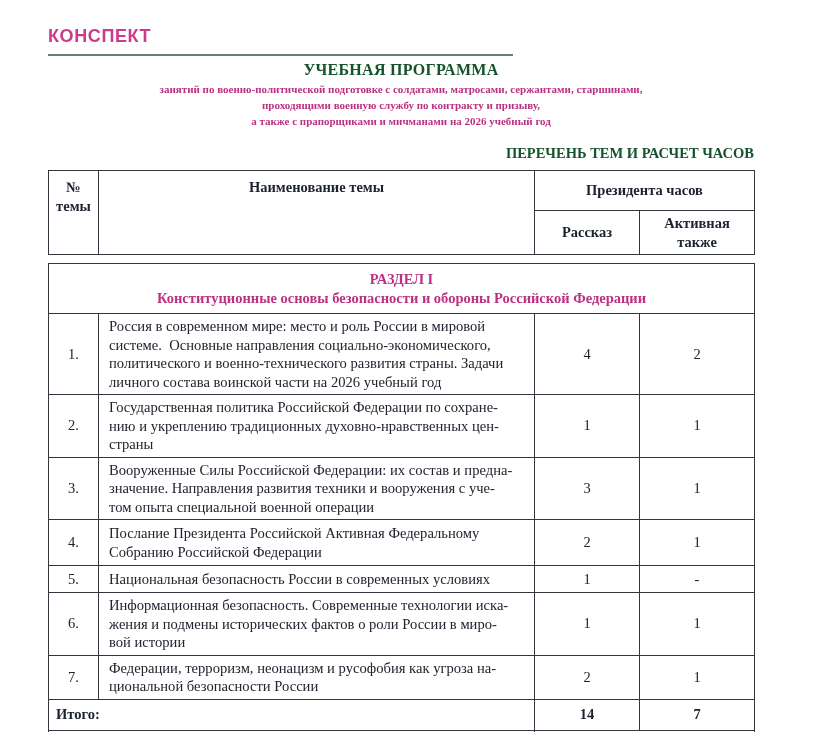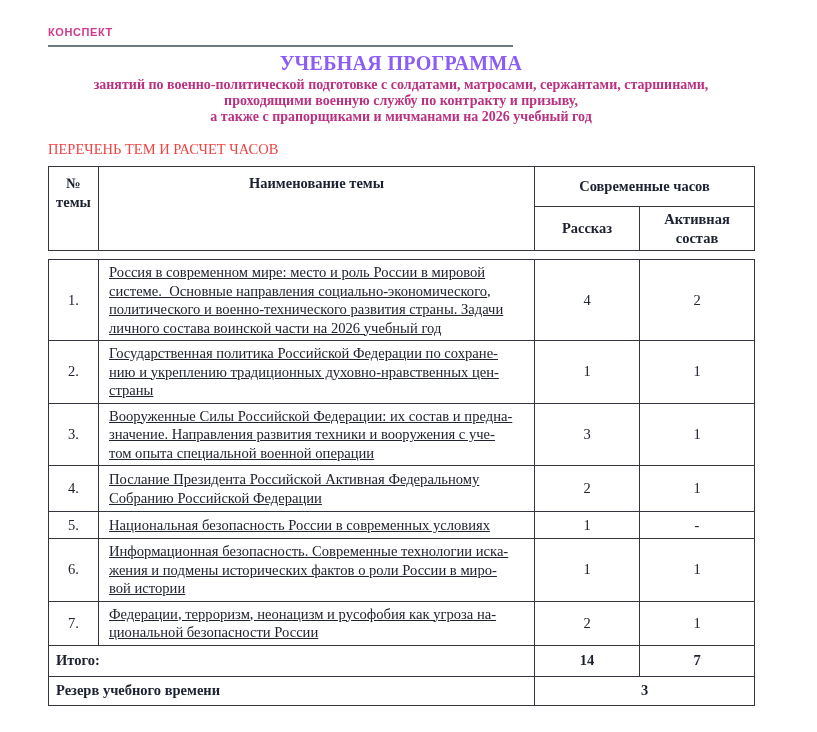--- a/index.html
+++ b/index.html
@@ -10,52 +10,52 @@
     color: #20242e;
     overflow: hidden;
     position: relative;
   }
   .page { padding-top: 26px; padding-left: 48px; width: 754px; }
   .content { width: 706px; }
 
   .kicker {
     font-family: "Liberation Sans", sans-serif;
     font-weight: bold;
-    font-size: 11px;
+    font-size: 18px;
     letter-spacing: 0.6px;
     color: #cc3a8c;
   }
   .rule {
     margin-top: 7px;
     width: 465px; height: 2px;
     background: #6b7a81;
   }
   .doc-title {
     margin-top: 5px;
     text-align: center;
     font-weight: bold;
-    font-size: 20px;
+    font-size: 16px;
     letter-spacing: 0.3px;
-    color: #8b5cf6;
+    color: #14532d;
   }
   .doc-subtitle {
     margin-top: 2px;
     text-align: center;
     font-weight: bold;
-    font-size: 14px;
+    font-size: 11px;
     line-height: 16px;
     color: #bb3181;
     white-space: pre-wrap;
   }
   .list-heading {
     margin-top: 16px;
-    text-align: left;
-    font-weight: normal;
+    text-align: right;
+    font-weight: bold;
     font-size: 14.5px;
-    color: #ef4444;
+    color: #14532d;
   }
 
   table.tbl {
     border-collapse: collapse;
     table-layout: fixed;
     width: 706px;
   }
   .head-tbl { margin-top: 8px; }
   .body-tbl { margin-top: 8px; }
   .tbl td {
@@ -78,21 +78,20 @@
     font-size: 14.5px;
     line-height: 19px;
     color: #bb3181;
   }
   td.num { text-align: center; font-size: 14.5px; }
   td.topic {
     padding: 3px 10px;
     line-height: 18.5px;
     font-size: 14.6px;
     text-align: left;
-    text-decoration: underline;
   }
   td.hours { text-align: center; font-size: 14.5px; }
   td.label {
     font-weight: bold;
     padding-left: 7px;
     color: #1c2130;
     text-align: left;
     margin-top: 34px;
   }
   td.b { font-weight: bold; color: #1c2130; margin-top: 20px; }
@@ -117,38 +116,44 @@
         <col style="width:50px">
           <col style="width:436px">
           <col style="width:105px">
           <col style="width:115px">
       </colgroup>
       <tbody>
         <tr>
           <td rowspan="2" class="th top pre">№
 темы</td>
           <td rowspan="2" class="th top">Наименование темы</td>
-          <td colspan="2" class="th" style="height:40px">Современные часов</td>
+          <td colspan="2" class="th" style="height:40px">Президента часов</td>
         </tr>
         <tr>
           <td class="th" style="height:44px">Рассказ</td>
           <td class="th pre">Активная
-состав</td>
+также</td>
         </tr>
       </tbody>
     </table>
 
     <table class="tbl body-tbl">
       <colgroup>
         <col style="width:50px">
           <col style="width:436px">
           <col style="width:105px">
           <col style="width:115px">
       </colgroup>
       <tbody>
+        <tr>
+          <td colspan="4" class="section-cell" style="height:50px">
+            <div class="section-title">РАЗДЕЛ I</div>
+            <div class="section-sub">Конституционные основы безопасности и обороны Российской Федерации</div>
+          </td>
+        </tr>
 
         <tr>
           <td class="num" style="height:75px">1.</td>
           <td class="topic pre">Россия в современном мире: место и роль России в мировой
 системе.  Основные направления социально-экономического,
 политического и военно-технического развития страны. Задачи
 личного состава воинской части на 2026 учебный год</td>
           <td class="hours">4</td>
           <td class="hours">2</td>
         </tr>

